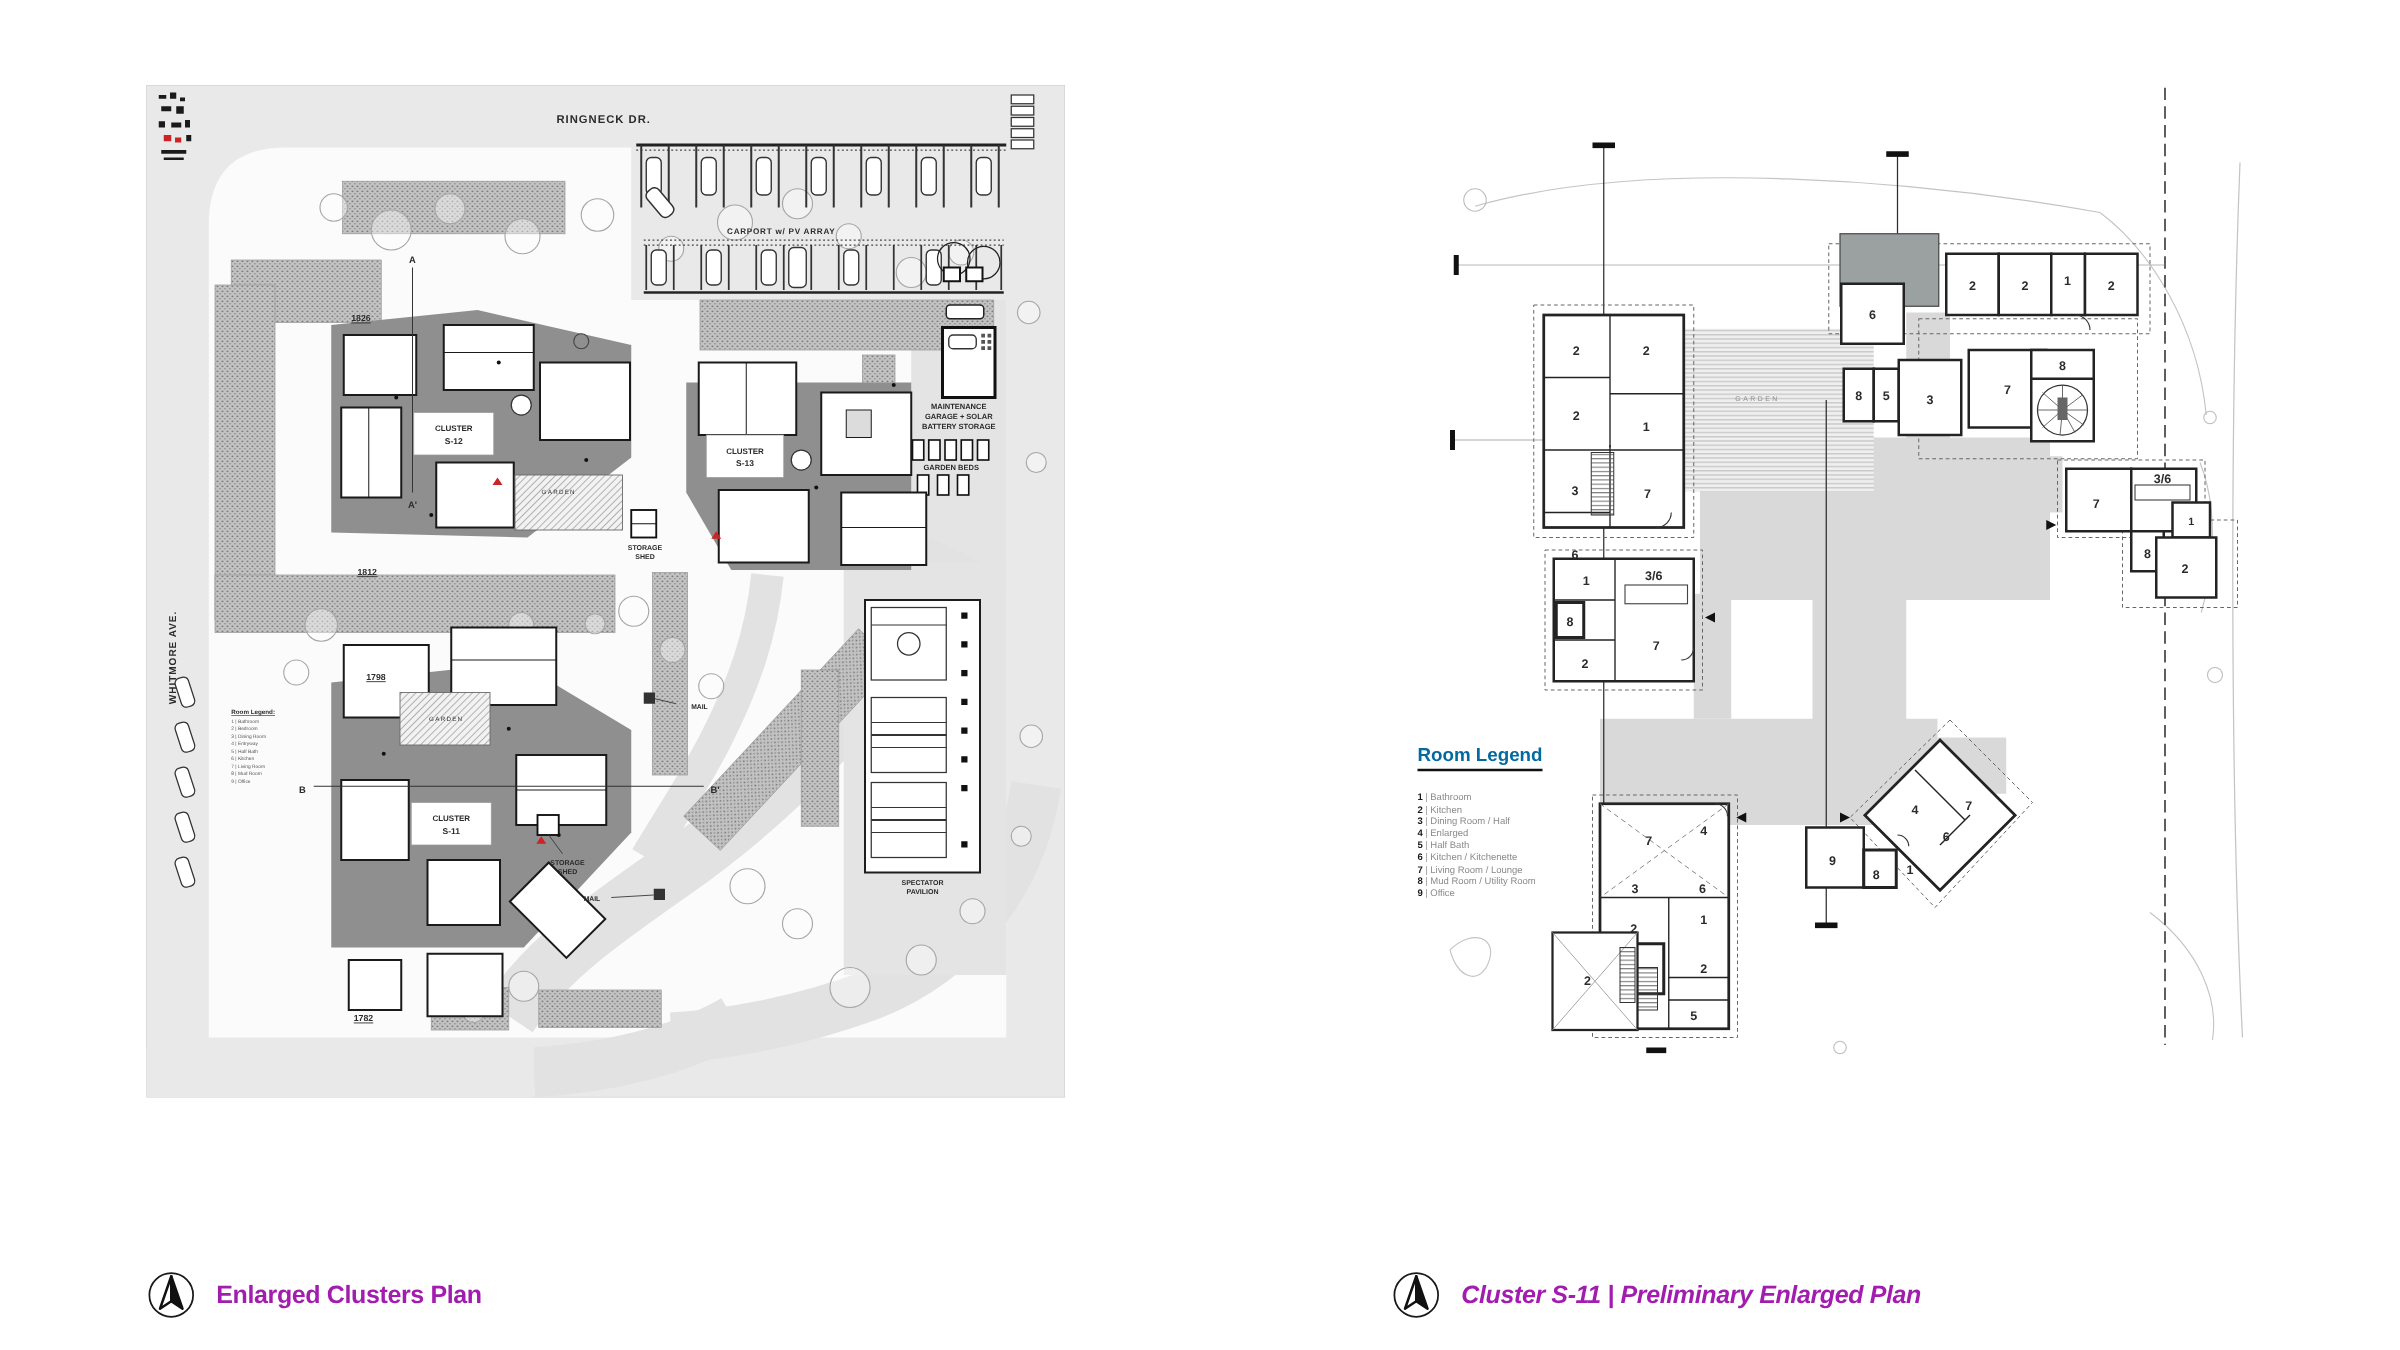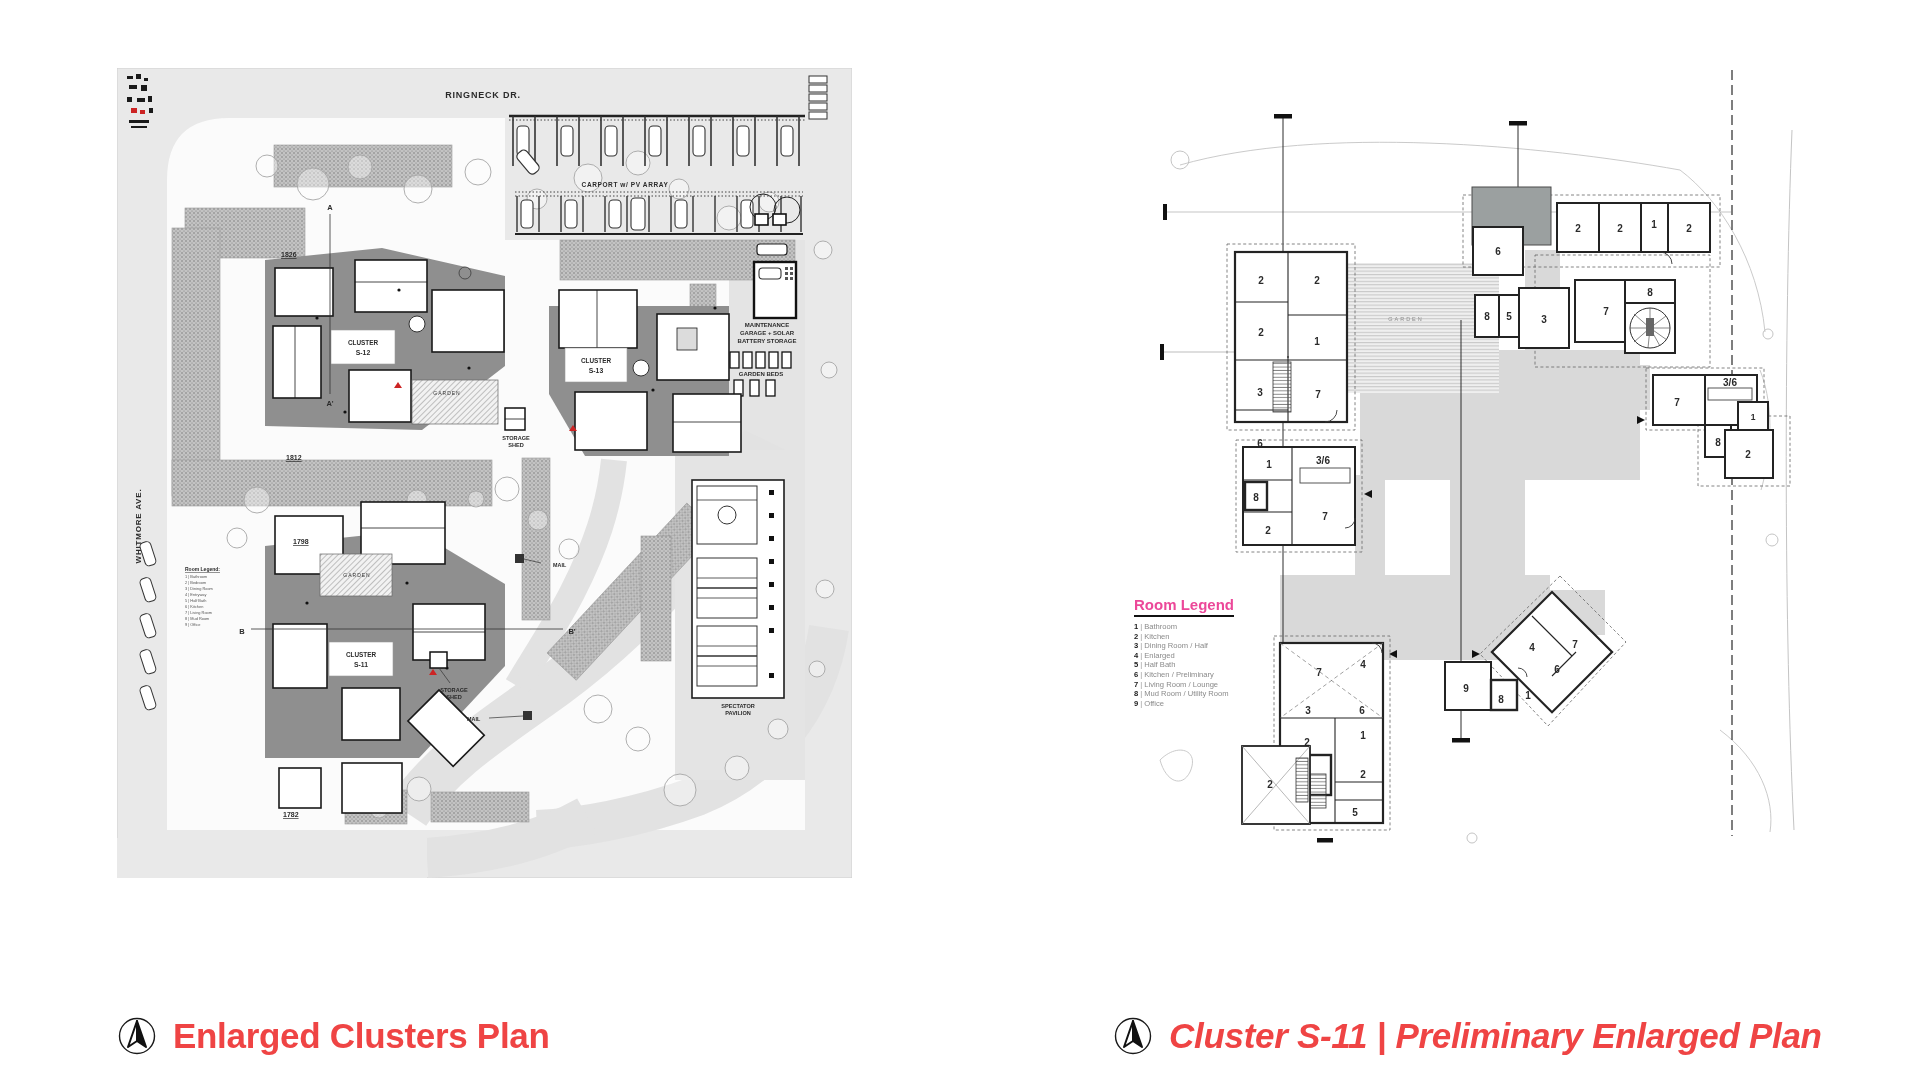--- a/index.html
+++ b/index.html
@@ -1,23 +1,23 @@
 <!DOCTYPE html>
 <html><head>
 <meta charset="utf-8">
 <style>
   html,body{margin:0;padding:0;background:#ffffff;}
   .canvas{position:relative;width:1920px;height:1080px;background:#ffffff;overflow:hidden;
           font-family:"Liberation Sans",sans-serif;}
   .plan-svg{position:absolute;}
   .caption{position:absolute;display:flex;align-items:center;gap:16px;}
-  .caption .cap-text{font-size:35px;font-weight:700;color:#ef4444;letter-spacing:-0.3px;}
+  .caption .cap-text{font-size:20px;font-weight:700;color:#a21caf;letter-spacing:-0.3px;}
   .legend{position:absolute;left:1134px;top:596px;width:160px;}
-  .legend .lg-title{font-size:15px;font-weight:700;color:#ec4899;display:inline-block;
-                    border-bottom:2.5px solid #111;padding-bottom:2px;margin-bottom:5px;}
+  .legend .lg-title{font-size:15px;font-weight:700;color:#0369a1;display:inline-block;
+                    border-bottom:2.5px solid #111;padding-bottom:2px;margin-bottom:16px;}
   .legend .lg-row{font-size:7.6px;line-height:9.6px;color:#8a8a8a;}
   .legend .lg-num{font-weight:700;color:#1a1a1a;}
   .legend .lg-sep{color:#9a9a9a;padding:0 2px;}
   svg text{font-family:"Liberation Sans",sans-serif;}
   .ml{fill:#2b2b2b;font-weight:700;}
 </style>
 </head>
 <body>
 
 <div class="canvas">
@@ -625,21 +625,21 @@
     </g>
   </svg>
 
   <div class="legend">
     <div class="lg-title">Room Legend</div>
     <div class="lg-row"><span class="lg-num">1</span><span class="lg-sep">|</span><span>Bathroom</span></div>
     <div class="lg-row"><span class="lg-num">2</span><span class="lg-sep">|</span><span>Kitchen</span></div>
     <div class="lg-row"><span class="lg-num">3</span><span class="lg-sep">|</span><span>Dining Room / Half</span></div>
     <div class="lg-row"><span class="lg-num">4</span><span class="lg-sep">|</span><span>Enlarged</span></div>
     <div class="lg-row"><span class="lg-num">5</span><span class="lg-sep">|</span><span>Half Bath</span></div>
-    <div class="lg-row"><span class="lg-num">6</span><span class="lg-sep">|</span><span>Kitchen / Preliminary</span></div>
+    <div class="lg-row"><span class="lg-num">6</span><span class="lg-sep">|</span><span>Kitchen / Kitchenette</span></div>
     <div class="lg-row"><span class="lg-num">7</span><span class="lg-sep">|</span><span>Living Room / Lounge</span></div>
     <div class="lg-row"><span class="lg-num">8</span><span class="lg-sep">|</span><span>Mud Room / Utility Room</span></div>
     <div class="lg-row"><span class="lg-num">9</span><span class="lg-sep">|</span><span>Office</span></div>
   </div>
 
   <div class="caption" style="left:117px;top:1016px;">
     <svg width="40" height="40" viewBox="0 0 40 40">
       <circle cx="20" cy="20" r="17.5" fill="#fff" stroke="#1a1a1a" stroke-width="1.4"></circle>
       <path d="M20 5 L11 31 L20 25 Z" fill="#fff" stroke="#111" stroke-width="2" stroke-linejoin="round"></path>
       <path d="M20 5 L29 31 L20 25 Z" fill="#111" stroke="#111" stroke-width="2" stroke-linejoin="round"></path>

